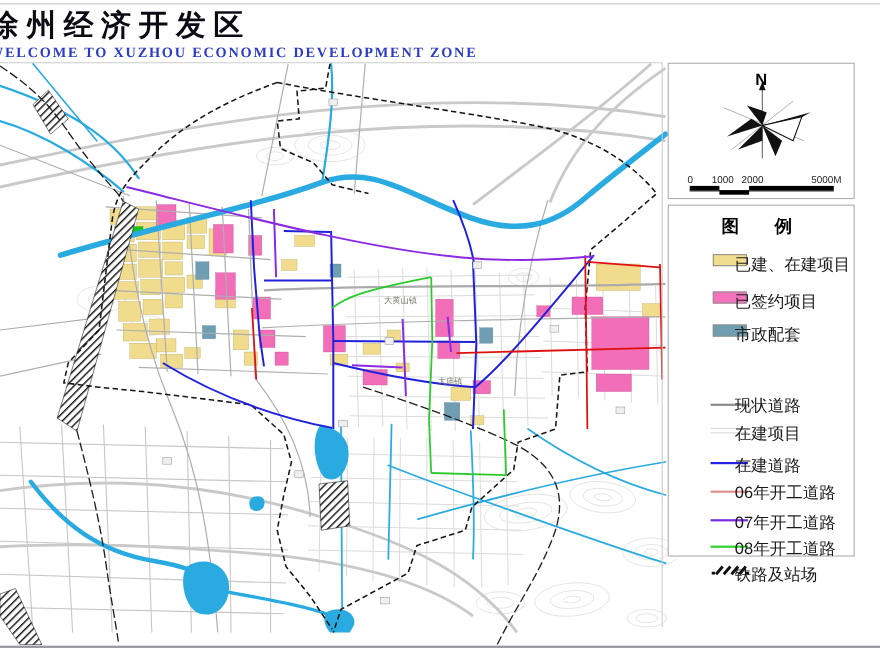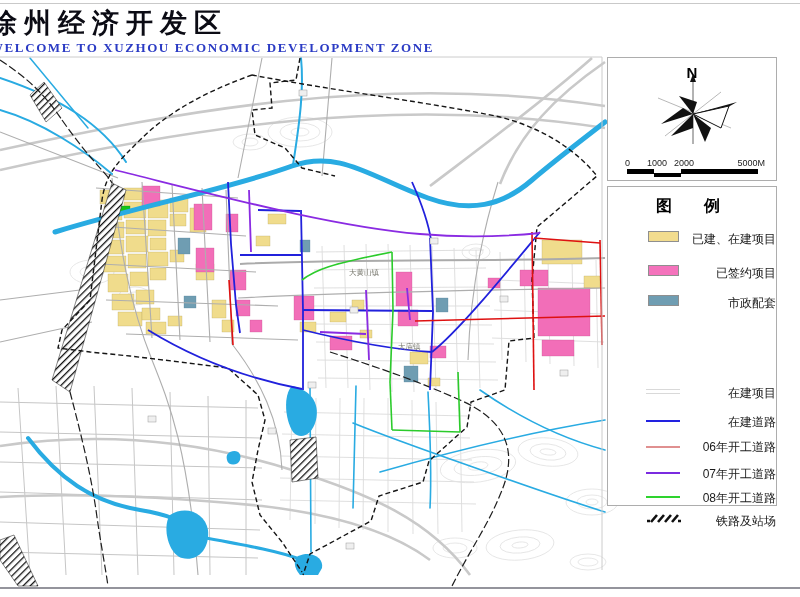--- a/index.html
+++ b/index.html
@@ -50,21 +50,21 @@
   .s-seg{position:absolute;background:#000}
   .s-a{left:0;top:0;width:27px;height:4px}
   .s-b{left:27px;top:4px;width:27px;height:4px}
   .s-c{left:54px;top:0;width:77px;height:4px}
   .s-base{position:absolute;left:0;top:3.5px;width:131px;height:1px;background:#000}
 
   #legend-box{left:607px;top:186px;width:170px;height:320px}
   .legend-title{text-align:center;margin-top:9px;font-size:16px;font-weight:bold;letter-spacing:8px;color:#000}
   .lrow{position:absolute;left:0;width:100%;height:18px}
   .sw{position:absolute;left:40px;top:2px;width:31px;height:11px;border:.5px solid #8f8f8f;box-sizing:border-box}
-  .lbl{position:absolute;left:76px;top:2px;width:92px;text-align:right;font-size:12px;color:#1a1a1a;white-space:nowrap}
+  .lbl{position:absolute;left:60px;top:2px;width:92px;text-align:left;font-size:15px;color:#1a1a1a;white-space:nowrap}
   .ln{position:absolute;left:38px;top:8px;width:34px;height:2.4px}
   .ln-thin{top:9px;height:1.6px}
   .ln-double{top:6px;height:4.5px;background:transparent!important;
              border-top:1.2px solid #d9d9d9;border-bottom:1.2px solid #d9d9d9;box-sizing:border-box}
   .sym{position:absolute;left:38px;top:1px}
   .bdy-box{position:absolute;left:38px;top:3px;width:36px;height:13px;border:1.6px dashed #111;box-sizing:border-box}
   .date-row{position:absolute;left:0;right:0;bottom:0;height:17px;border-top:1px solid #adadad;
             text-align:center;font-size:13px;letter-spacing:1px;color:#000;line-height:17px}
 </style>
 </head>
@@ -357,20 +357,24 @@
   </div>
   <div class="lrow" style="top:106px">
     <span class="sw" style="background: rgb(111, 157, 178);"></span>
     <span class="lbl">市政配套</span>
   </div>
   <div class="lrow" style="top:76px">
     <span class="sw" style="background: rgb(244, 115, 188);"></span>
     <span class="lbl">已签约项目</span>
   </div>
 
+  <div class="lrow" style="top:171px">
+    <span class="ln ln-thin" style="background: rgb(140, 140, 140);"></span>
+    <span class="lbl">现状道路</span>
+  </div>
   <div class="lrow" style="top:196px">
     <span class="ln ln-double" style="border-color: rgb(217, 217, 217);"></span>
     <span class="lbl">在建项目</span>
   </div>
   <div class="lrow" style="top:225px">
     <span class="ln" style="background: rgb(34, 34, 224);"></span>
     <span class="lbl">在建道路</span>
   </div>
   <div class="lrow" style="top:250px">
     <span class="ln ln-thin" style="background: rgb(224, 144, 144);"></span>

